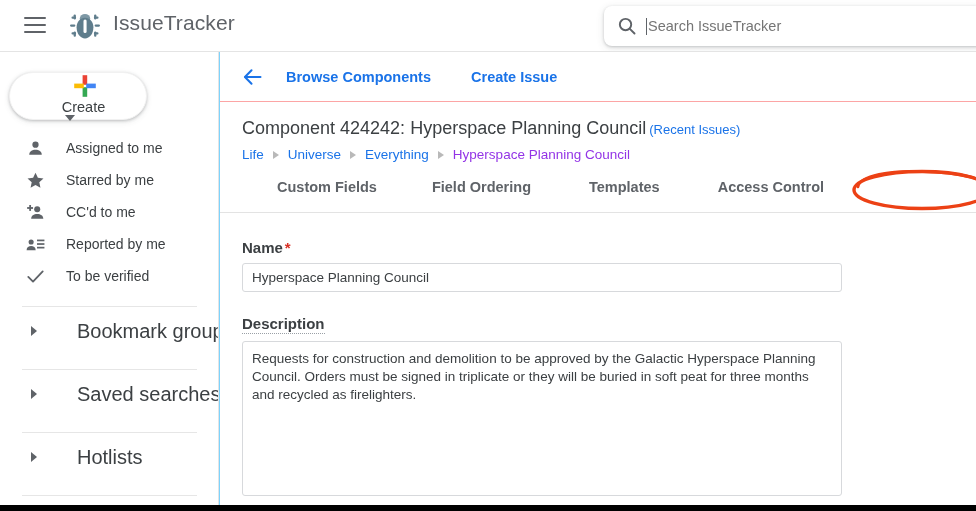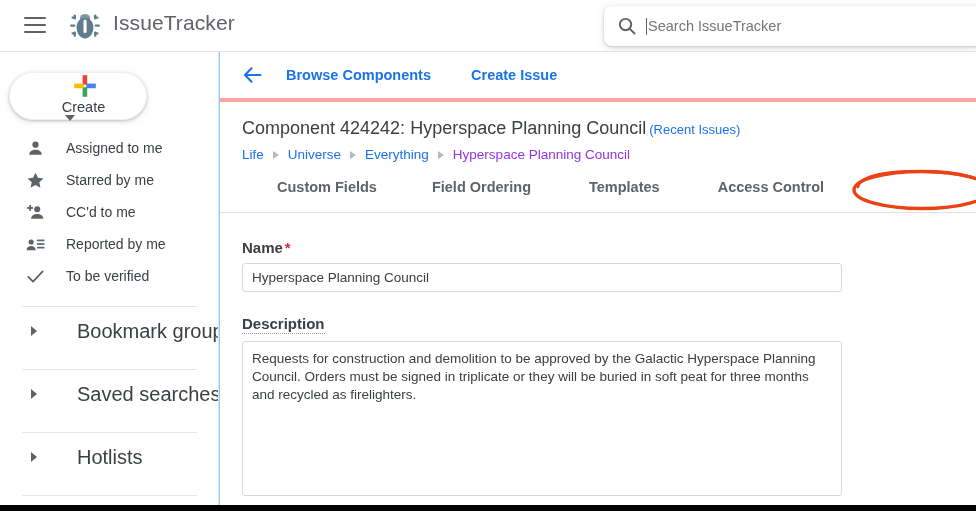--- a/index.html
+++ b/index.html
@@ -94,21 +94,21 @@
   }
   .group .lbl { font-size: 20px; color: #3c4043; margin-left: 40px; white-space: nowrap; }
 
   
   .main {
     position: absolute; left: 220px; top: 52px; width: 756px; height: 459px;
     background: #fff; overflow: hidden;
   }
   .actionbar {
     position: relative; height: 50px; display: flex; align-items: center;
-    border-bottom: 4px solid #fca5a5;
+    border-bottom: 1px solid #fca5a5;
   }
   .back-arrow { margin-left: 22px; width: 22px; height: 22px; cursor: pointer; flex: 0 0 22px; }
   .act-link {
     font-size: 14.5px; color: #1a73e8; font-weight: bold; cursor: pointer; white-space: nowrap;
   }
   .act-1 { margin-left: 22px; }
   .act-2 { margin-left: 42px; }
   .act-3 { margin-left: 40px; }
 
   .page-title {

